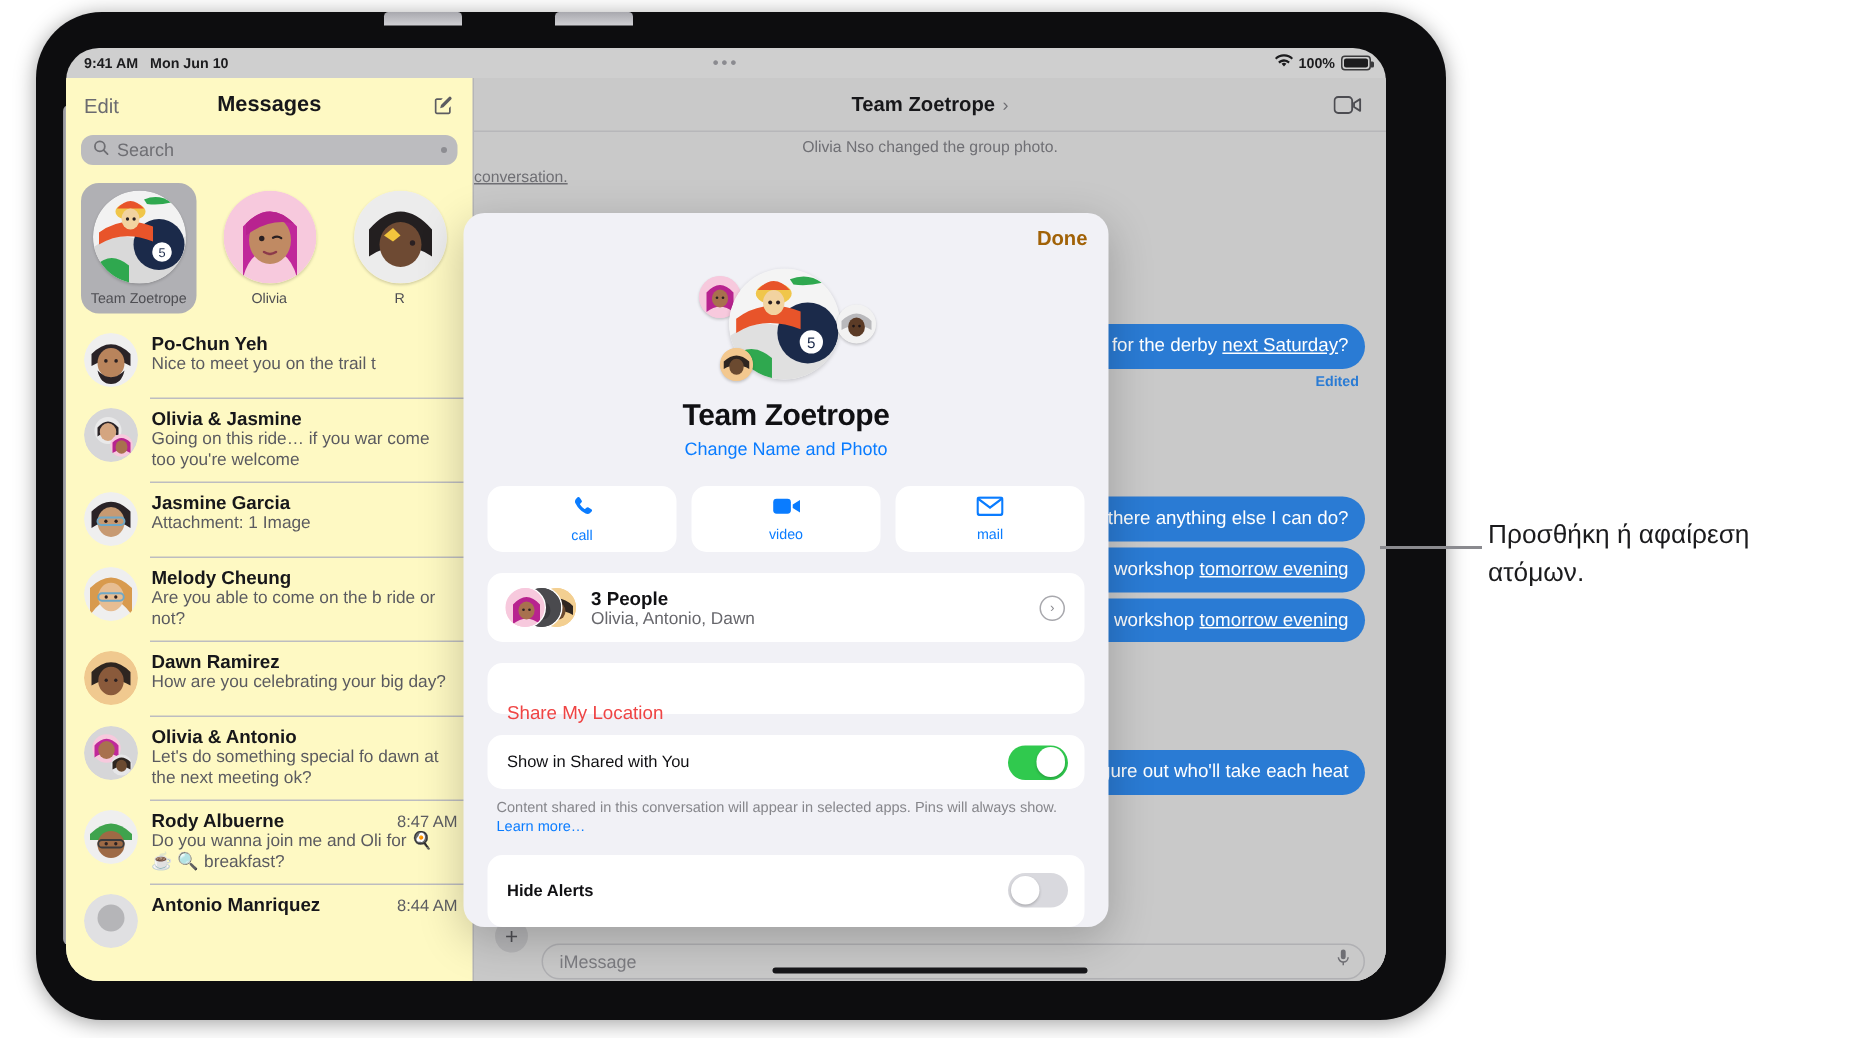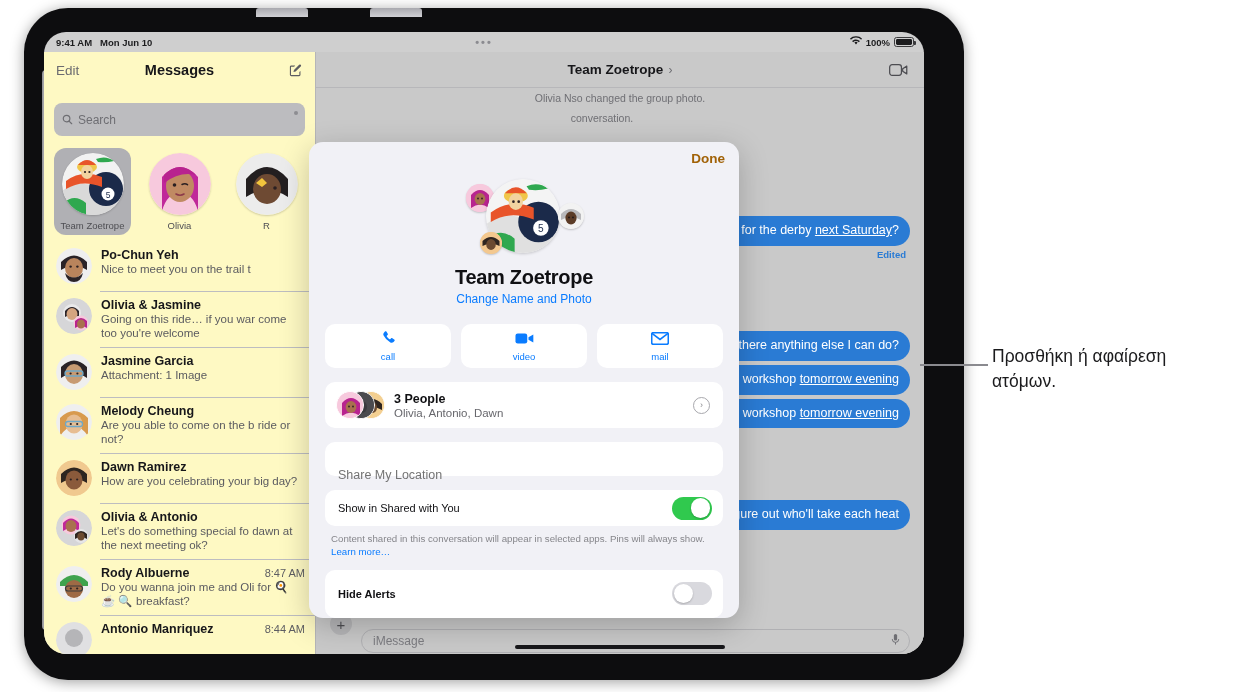--- a/index.html
+++ b/index.html
@@ -86,21 +86,21 @@
     padding:0 12px;
   }
   #sidebar-edit { font-size:13.5px; color:#6b6b70; }
   #sidebar-title {
     position:absolute; left:50%; transform:translateX(-50%);
     font-size:14.5px; font-weight:bold; color:#17171a;
   }
   #compose-icon { position:absolute; right:12px; width:15px; height:15px; }
 
   #search-field {
-    margin:15px 10px 0; height:33px; border-radius:8px;
+    margin:2px 10px 0; height:20px; border-radius:8px;
     background:#bcbcbf;
     display:flex; align-items:center; gap:5px; padding:0 8px;
     position:relative;
   }
   #search-placeholder { font-size:12px; color:#6e6e73; }
   #search-dot{position:absolute;right:7px;top:8px;width:4px;height:4px;border-radius:50%;background:#8d8d92;}
 
   
   #pinned-row { display:flex; gap:10px; padding:12px 10px 6px; }
   .pinned-item { width:78px; text-align:center; border-radius:12px; padding:5px 2px 4px; }
@@ -242,21 +242,21 @@
   #people-chevron{
     position:absolute;right:13px;width:17px;height:17px;border-radius:50%;
     border:1.2px solid #a8a8ad;display:flex;align-items:center;justify-content:center;
     font-size:9px;color:#8a8a8f;
   }
 
   #share-location-card{
     margin:14px 16px 0;height:34px;background:#fff;border-radius:10px;
     display:flex;align-items:center;padding:0 13px;
   }
-  #share-location-label{font-size:12.5px;color:#737373;margin-top:32px;}
+  #share-location-label{font-size:12.5px;color:#ef4444;margin-top:32px;}
 
   #shared-card{
     margin:14px 16px 0;height:36px;background:#fff;border-radius:10px;
     display:flex;align-items:center;padding:0 11px 0 13px;
   }
   .row-label{font-size:11px;color:#101013;}
   .switch{
     margin-left:auto;width:40px;height:23px;border-radius:12px;position:relative;
   }
   .switch.on{background:#30c94e;}
@@ -564,21 +564,21 @@
       <span id="facetime-icon">
         <svg width="19" height="14" viewBox="0 0 20 14">
             <rect x=".7" y="1.4" width="12.4" height="11.2" rx="2.6" fill="none" stroke="#4c4c51" stroke-width="1.3"></rect>
             <path d="M14.4 5.6l4.3-2.7v8.2l-4.3-2.7z" fill="none" stroke="#4c4c51" stroke-width="1.3" stroke-linejoin="round"></path>
           </svg>
       </span>
     </div>
 
     <div id="chat-scroll">
       <div class="sys-note">Olivia Nso changed the group photo.</div>
-      <div class="sys-note" style="text-align:center;padding-right:36px;">conversation.</div>
+      <div class="sys-note" style="text-align:left;padding-right:36px;text-decoration:underline;">conversation.</div>
 
       <div style="height:86px"></div>
 
       <div class="bubble-row out">
         <div class="bubble out">all set for the derby <span class="ul">next Saturday</span>?</div>
       </div>
       <div class="edited-tag">Edited</div>
 
       <div class="bubble-row" style="padding-left:0">
         <div class="bubble in">in the workshop all</div>

